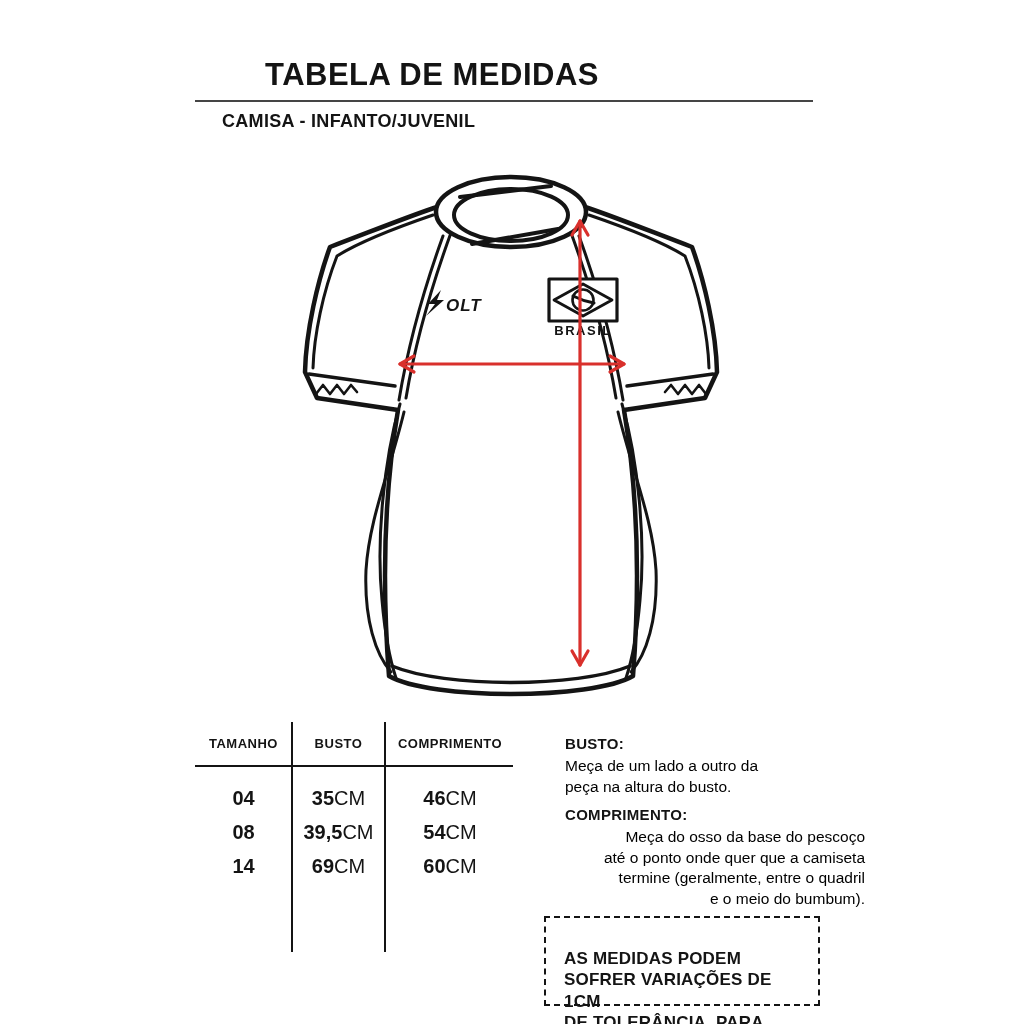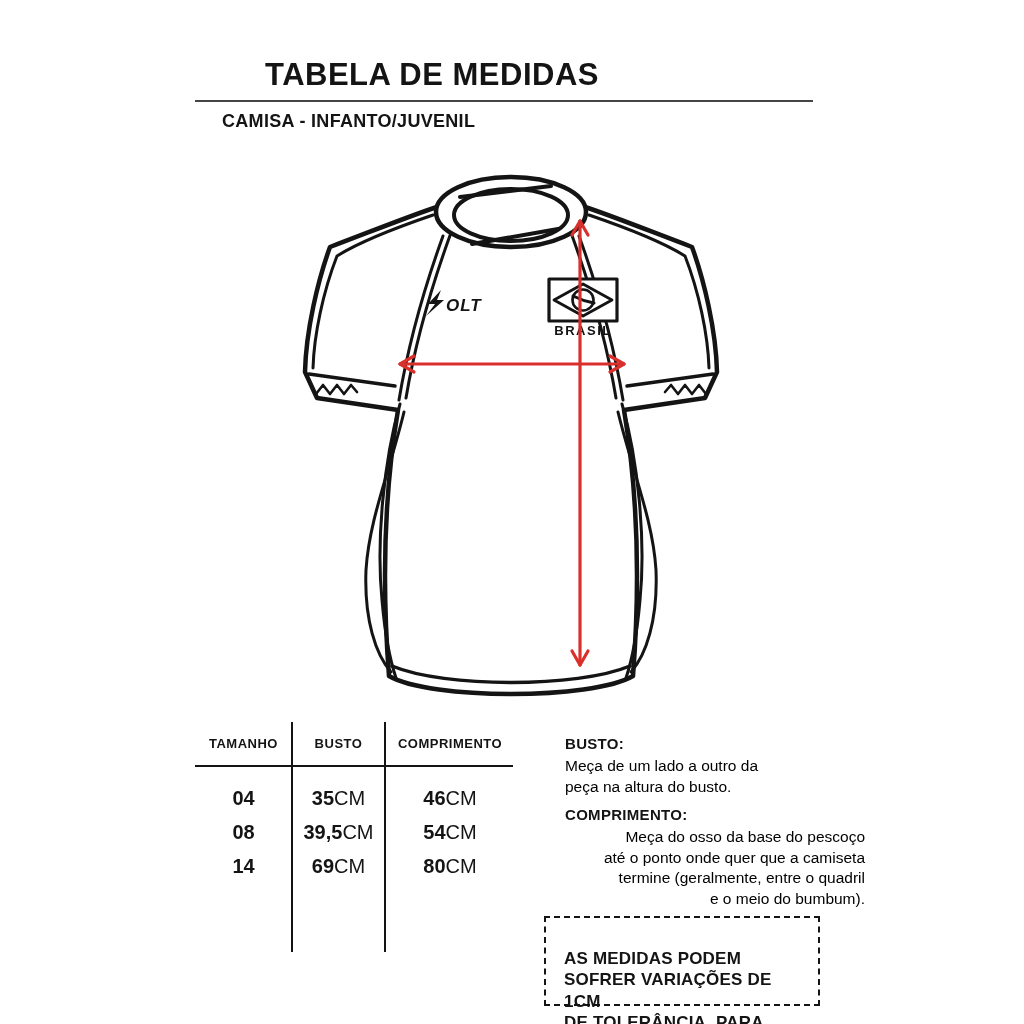--- a/index.html
+++ b/index.html
@@ -146,21 +146,21 @@
       <div><span class="num">46</span><span class="unit">CM</span></div>
     </div>
     <div class="t-row">
       <div class="num">08</div>
       <div><span class="num">39,5</span><span class="unit">CM</span></div>
       <div><span class="num">54</span><span class="unit">CM</span></div>
     </div>
     <div class="t-row">
       <div class="num">14</div>
       <div><span class="num">69</span><span class="unit">CM</span></div>
-      <div><span class="num">80</span><span class="unit">CM</span></div>
+      <div><span class="num">60</span><span class="unit">CM</span></div>
     </div>
   </div>
 </div>
 
 <div class="abs note-title n-bust-title">BUSTO:</div>
 <div class="abs note-text n-bust-text">Meça de um lado a outro da
 peça na altura do busto.</div>
 <div class="abs note-title n-len-title">COMPRIMENTO:</div>
 <div class="abs note-text n-len-text">Meça do osso da base do pescoço
 até o ponto onde quer que a camiseta

